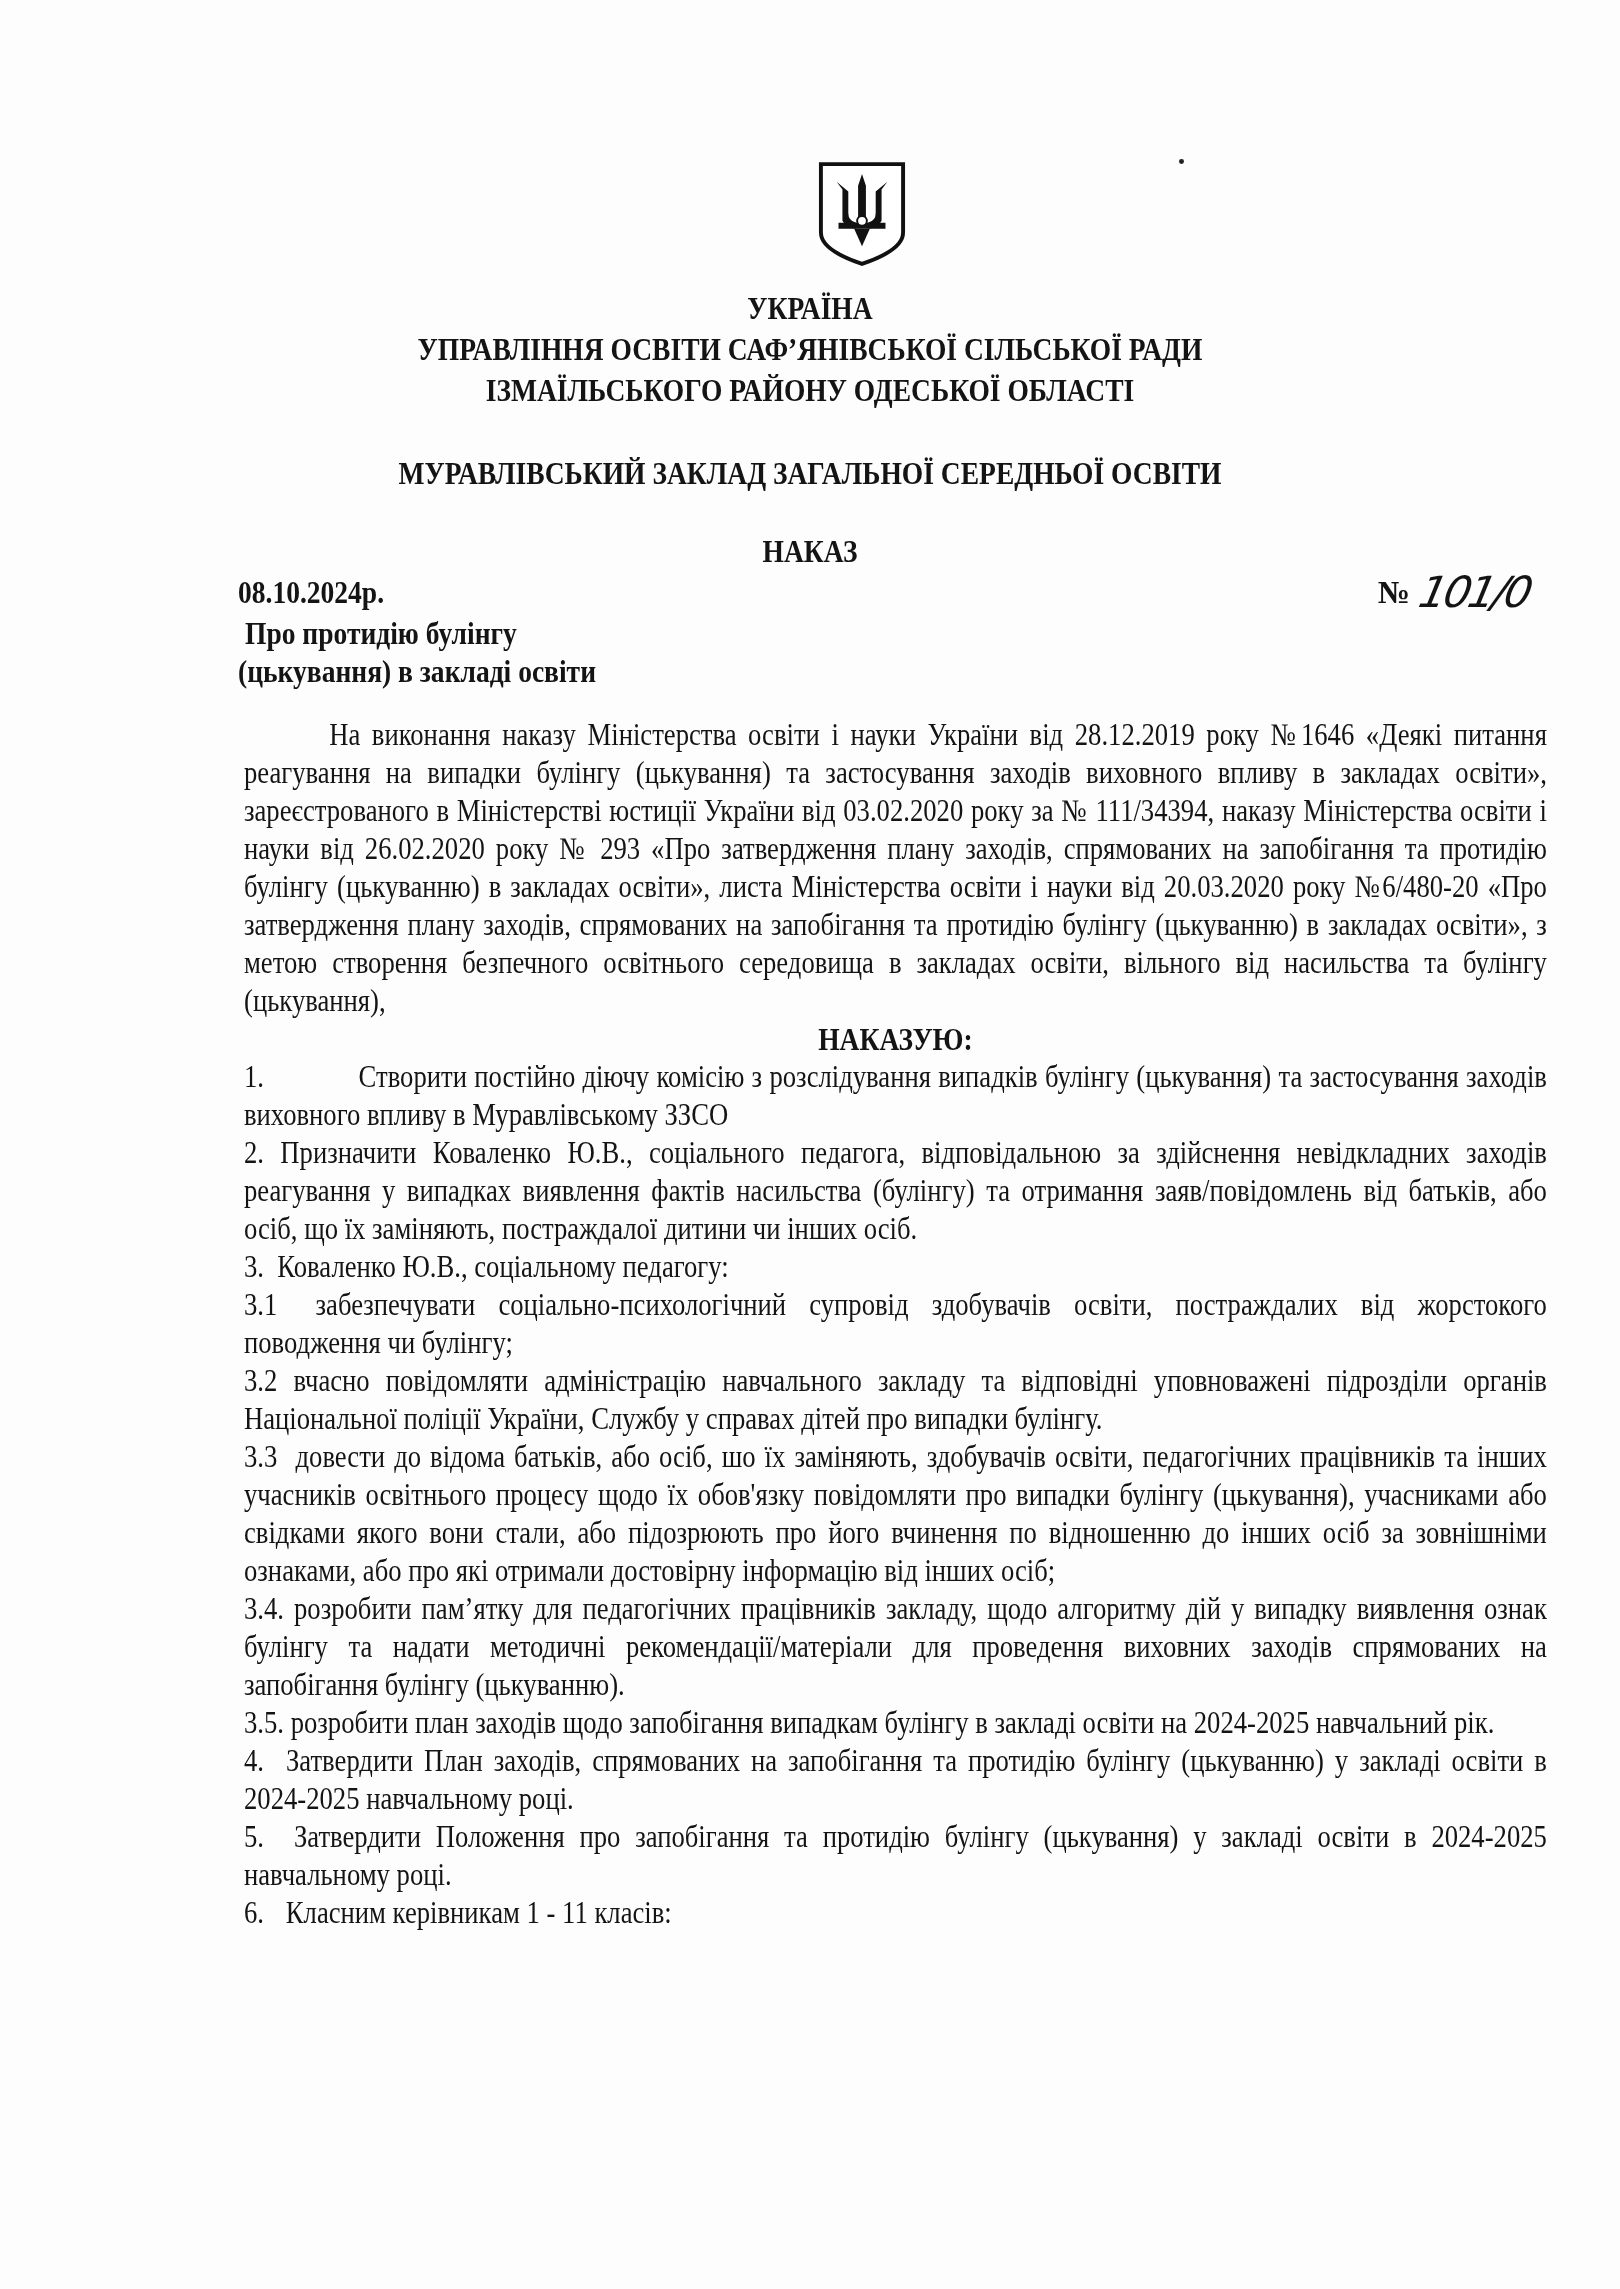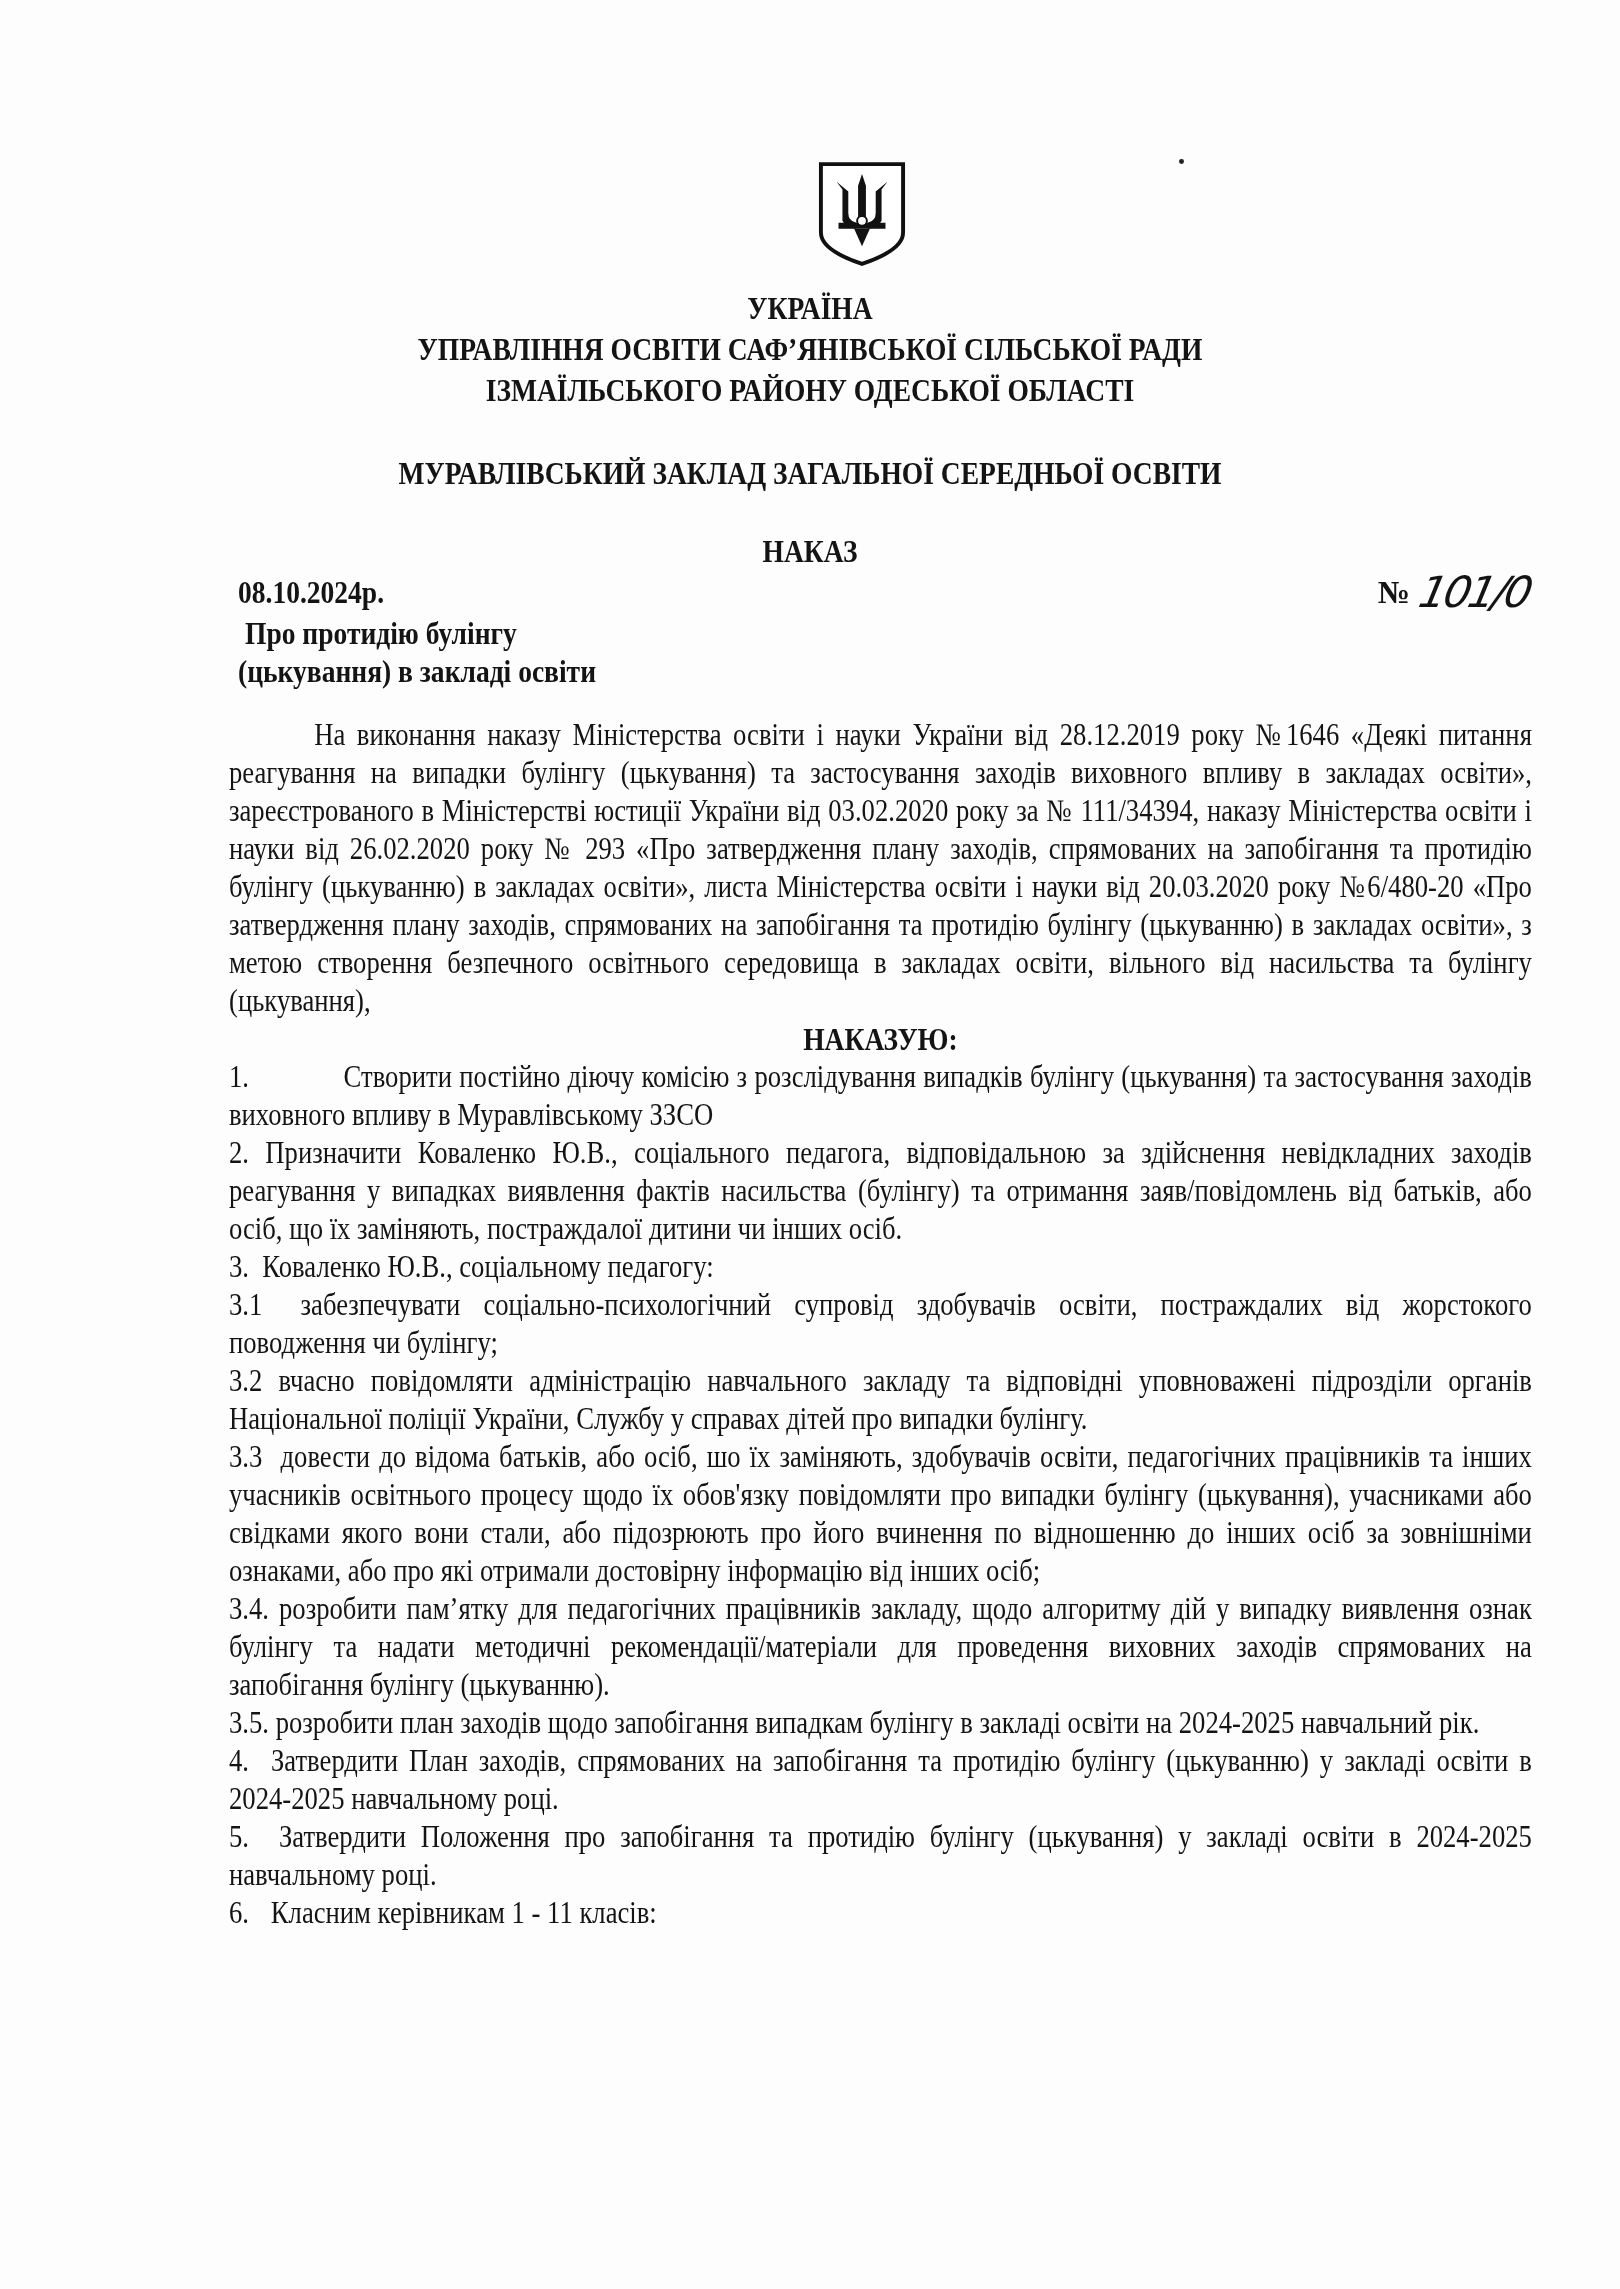--- a/index.html
+++ b/index.html
@@ -16,21 +16,21 @@
   .h2 { top: 331px; }
   .h3 { top: 372px; }
   .h4 { top: 455px; }
   .h5 { top: 533px; }
   .date { position: absolute; left: 238px; top: 574px; font-weight: bold; font-size: 32px; transform: scaleX(0.86); transform-origin: 0 50%; }
   .num { position: absolute; left: 1378px; top: 567px; font-size: 32px; font-weight: bold; display: flex; align-items: center; gap: 9.8px; }
   .num .hand { font-family: "DejaVu Sans", sans-serif; font-style: italic; font-weight: normal; font-size: 43px; transform: skewX(-12deg); letter-spacing: -2.9px; }
   .subj { position: absolute; left: 238px; font-weight: bold; font-size: 32px; transform: scaleX(0.86); transform-origin: 0 50%; }
   .s1 { top: 615px; left: 245px; }
   .s2 { top: 653px; }
-  .body-wrap { position: absolute; left: 229px; top: 716px; width: 1304px; }
+  .body-wrap { position: absolute; left: 244px; top: 716px; width: 1304px; }
   .para {
     font-size: 31px; line-height: 38px; text-align: justify; text-align-last: left;
     transform: scaleX(0.86); transform-origin: 0 0; width: 1515px; margin: 0;
   }
   .indent { text-indent: 99px; }
   .center-bold { text-align: center; text-align-last: center; font-weight: bold; font-size: 32px; }
   .item { margin: 0; }
   .tab { display: inline-block; width: 110px; }
   .tab3 { display: inline-block; width: 17.6px; }
 </style>

